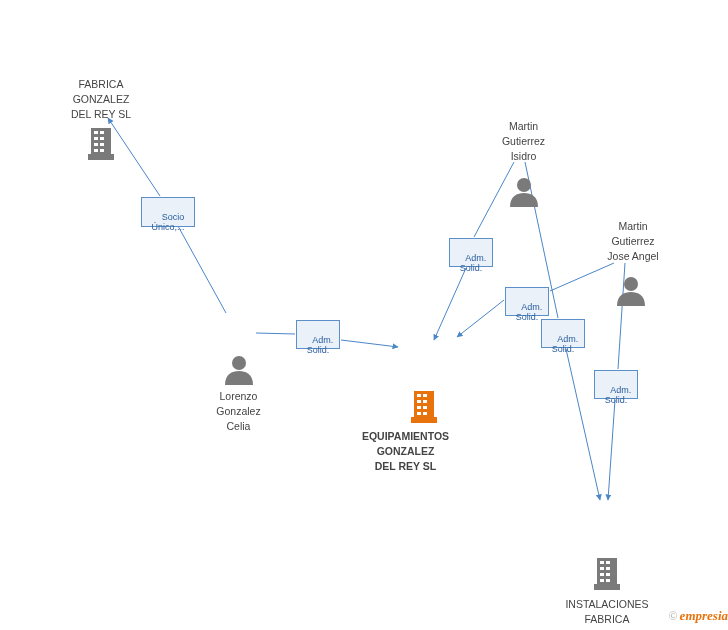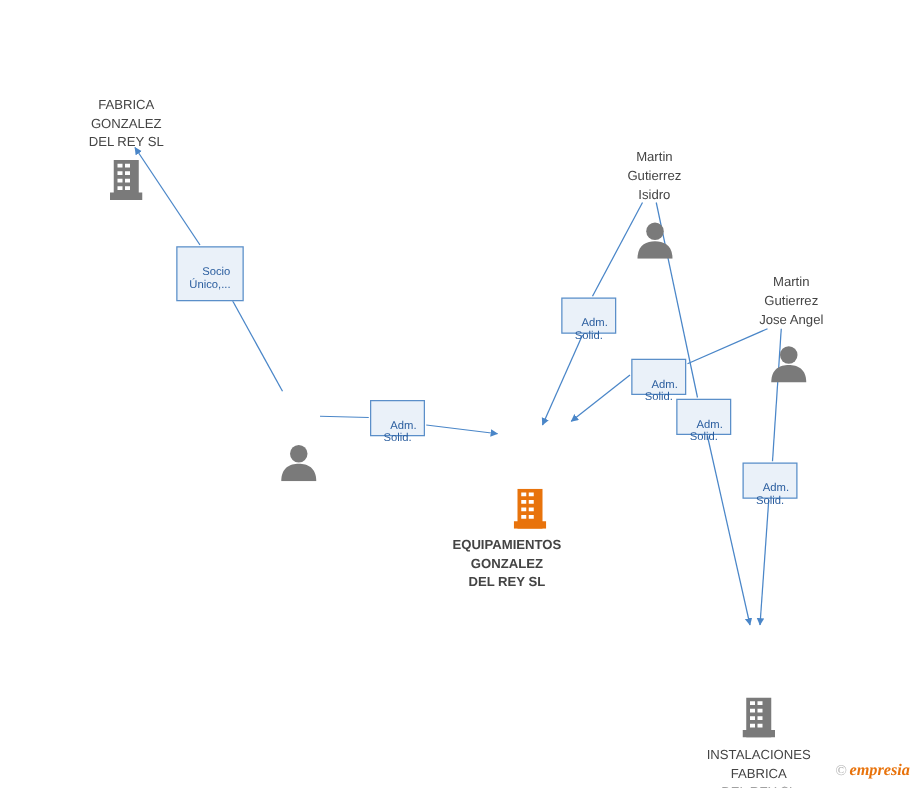--- a/index.html
+++ b/index.html
@@ -136,20 +136,25 @@
       </g>
     </svg>
   </div>
 
   <div class="node" style="left:222px; top:312px; width:34px;">
     <svg class="icon-person" viewBox="0 0 34 30">
       <circle cx="17" cy="8" r="7" fill="#7a7a7a"></circle>
       <path d="M3 30 C3 19 10 16 17 16 C24 16 31 19 31 30 Z" fill="#7a7a7a"></path>
     </svg>
   </div>
+  <div class="node" style="left:196px; top:346px; width:85px;">
+    <div class="node-label">Lorenzo
+Gonzalez
+Celia</div>
+  </div>
 
   <div class="node" style="left:481px; top:76px; width:85px;">
     <div class="node-label">Martin
 Gutierrez
 Isidro</div>
   </div>
   <div class="node" style="left:507px; top:134px; width:34px;">
     <svg class="icon-person" viewBox="0 0 34 30">
       <circle cx="17" cy="8" r="7" fill="#7a7a7a"></circle>
       <path d="M3 30 C3 19 10 16 17 16 C24 16 31 19 31 30 Z" fill="#7a7a7a"></path>
@@ -205,21 +210,21 @@
           <rect x="12" y="21" width="4" height="3"></rect>
       </g>
     </svg>
   </div>
   <div class="node" style="left:551px; top:554px; width:112px;">
     <div class="node-label">INSTALACIONES
 FABRICA
 DEL REY SL</div>
   </div>
 
-  <div class="edge-label" style="left:141px; top:197px; width:54px; height:44px;">
+  <div class="edge-label" style="left:141px; top:197px; width:54px; height:30px;">
     <span>Socio
 Único,...</span>
   </div>
   <div class="edge-label" style="left:296px; top:320px; width:44px; height:29px;">
     <span>Adm.
 Solid.</span>
   </div>
   <div class="edge-label" style="left:449px; top:238px; width:44px; height:29px;">
     <span>Adm.
 Solid.</span>

